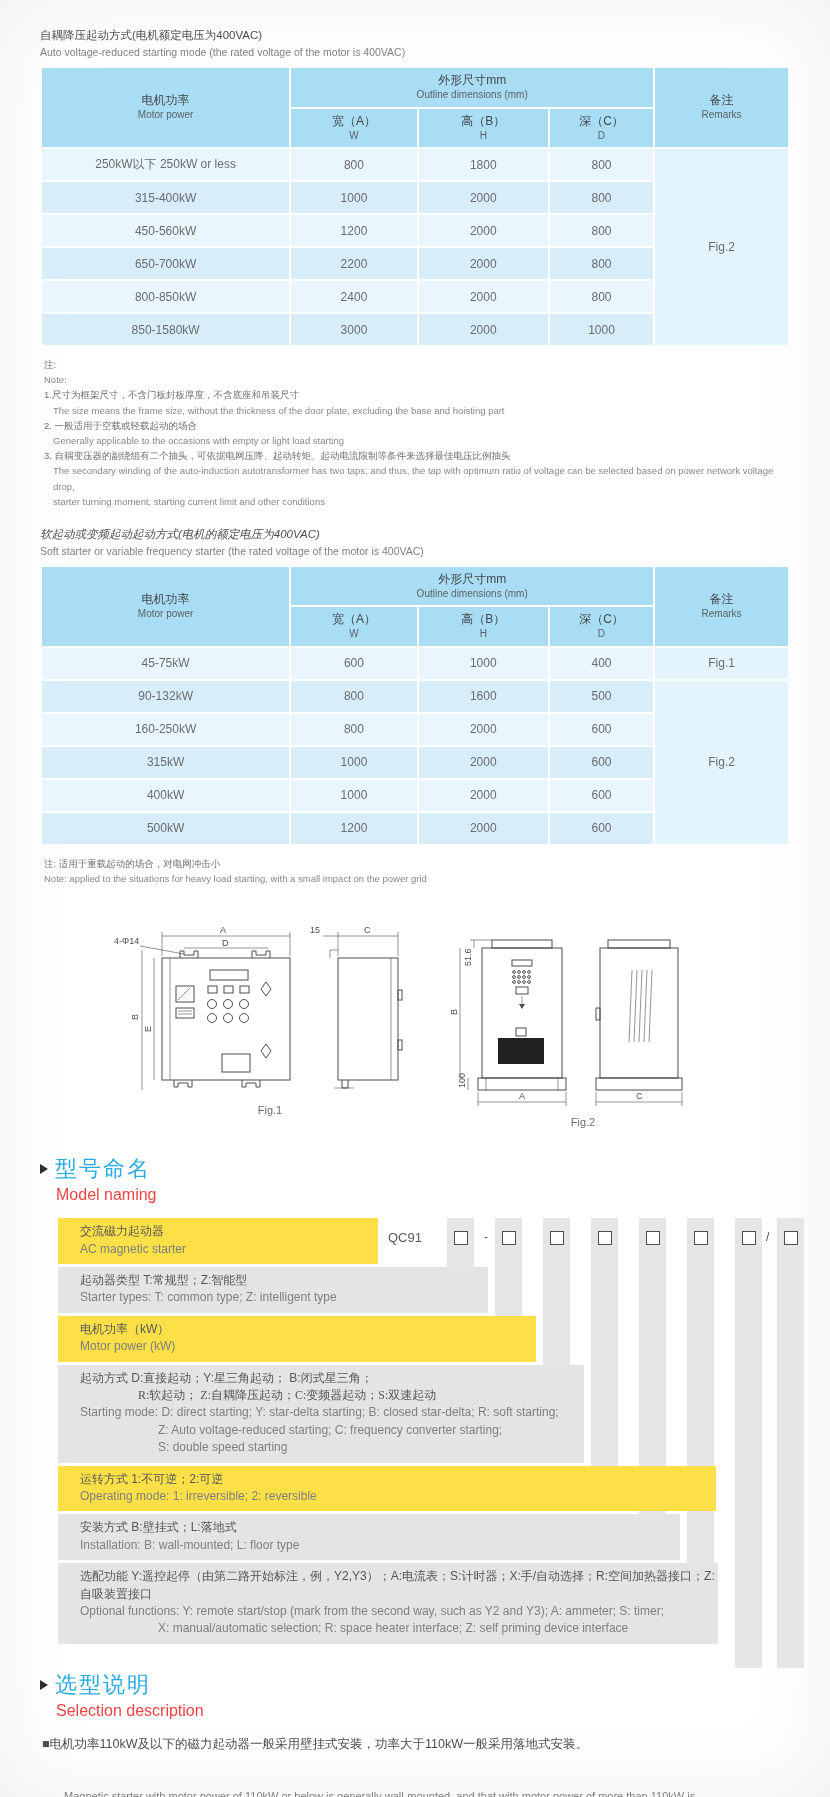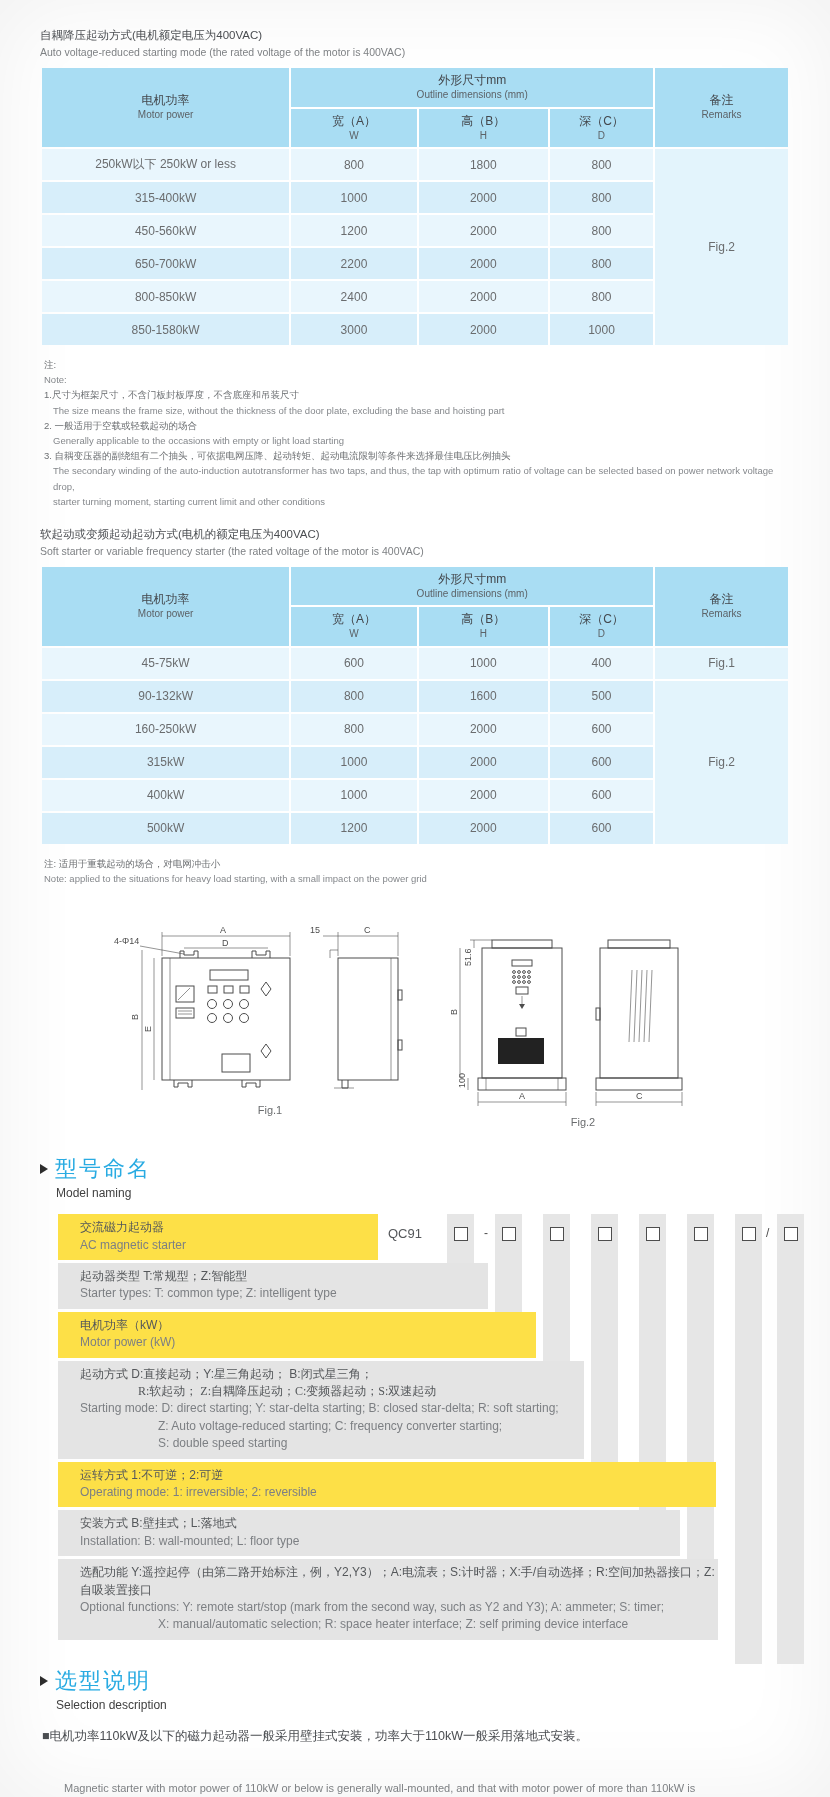--- a/index.html
+++ b/index.html
@@ -31,21 +31,21 @@
   .figwrap{text-align:center;}
   .figs svg{display:block;}
   .figs .shape{fill:none;stroke:#4d4d4d;stroke-width:1;}
   .figs .thin{fill:none;stroke:#4d4d4d;stroke-width:.6;}
   .figs text{font-size:9px;fill:#4d4d4d;}
   .fig-label{font-size:11px;color:#6a6c6e;margin-top:6px;}
   
   .sec-head{display:flex;align-items:center;margin-top:26px;}
   .tri{width:0;height:0;border-left:8px solid #2d2d2d;border-top:5px solid transparent;border-bottom:5px solid transparent;margin-right:7px;}
   .sec-title{color:#29abe2;font-size:22px;letter-spacing:2px;}
-  .sec-sub{color:#404040;font-size:12px;margin:2px 0 14px 16px;}
+  .sec-sub{color:#ef4444;font-size:16px;margin:2px 0 14px 16px;}
   
   .mn{position:relative;margin-left:18px;width:746px;}
   .mn-strip{position:absolute;top:0;width:27px;background:#e6e6e6;z-index:0;}
   .mn-row{position:relative;z-index:1;margin-bottom:3px;padding:5px 0 6px 22px;box-sizing:border-box;}
   .mn-blue{background:#fde047;}
   .mn-gray{background:#e4e4e4;}
   .mn-zh{font-size:12px;color:#54575a;line-height:1.45;}
   .mn-en{font-size:12px;color:#7c7f83;line-height:1.45;}
   .mn-ind{padding-left:58px;font-family:Liberation Serif, serif;}
   .mn-ind2{padding-left:78px;}
@@ -150,21 +150,21 @@
     <div>Note:</div>
     <div class="nzh">1.尺寸为框架尺寸，不含门板封板厚度，不含底座和吊装尺寸</div>
     <div class="ind">The size means the frame size, without the thickness of the door plate, excluding the base and hoisting part</div>
     <div class="nzh">2. 一般适用于空载或轻载起动的场合</div>
     <div class="ind">Generally applicable to the occasions with empty or light load starting</div>
     <div class="nzh">3. 自耦变压器的副绕组有二个抽头，可依据电网压降、起动转矩、起动电流限制等条件来选择最佳电压比例抽头</div>
     <div class="ind">The secondary winding of the auto-induction autotransformer has two taps, and thus, the tap with optimum ratio of voltage can be selected based on power network voltage drop,</div>
     <div class="ind">starter turning moment, starting current limit and other conditions</div>
   </div>
 
-  <div class="tbl-title-zh" style="margin-top:18px;">软起动或变频起动起动方式(电机的额定电压为400VAC)</div>
+  <div class="tbl-title-zh" style="margin-top:18px;font-style:italic;">软起动或变频起动起动方式(电机的额定电压为400VAC)</div>
   <div class="tbl-title-en">Soft starter or variable frequency starter (the rated voltage of the motor is 400VAC)</div>
 
   <table class="dim">
     <colgroup>
         <col class="c-power">
         <col class="c-w">
         <col class="c-h">
         <col class="c-d">
         <col class="c-r">
       </colgroup>

